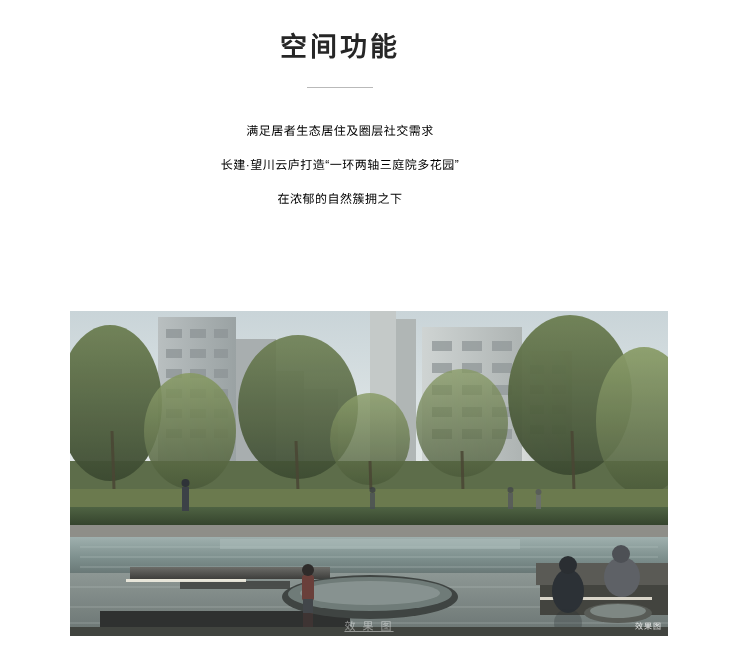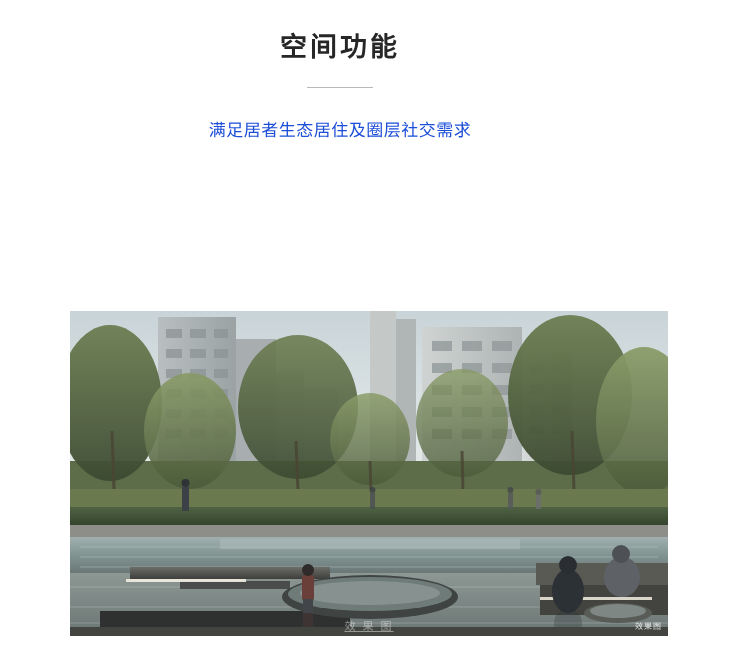--- a/index.html
+++ b/index.html
@@ -39,23 +39,23 @@
   .divider {
     width: 66px;
     height: 1px;
     background: #b9b9b9;
   }
   .body-text {
     margin-top: 26px;
     text-align: center;
   }
   .body-line {
-    font-size: 17px;
+    font-size: 12px;
     line-height: 34px;
-    color: #1d4ed8;
+    color: #000000;
     letter-spacing: 0.5px;
   }
   .image-wrap {
     position: absolute;
     left: 70px;
     top: 311px;
     width: 598px;
     height: 325px;
     overflow: hidden;
     background: #7c8a8c;
@@ -92,20 +92,22 @@
 <div class="page">
 
   <h1 class="title">空间功能</h1>
 
   <div class="divider-wrap">
     <div class="divider"></div>
   </div>
 
   <div class="body-text">
     <div class="body-line">满足居者生态居住及圈层社交需求</div>
+    <div class="body-line">长建·望川云庐打造“一环两轴三庭院多花园”</div>
+    <div class="body-line">在浓郁的自然簇拥之下</div>
   </div>
 
   <div class="image-wrap">
     <svg class="photo" viewBox="0 0 598 325" preserveAspectRatio="none">
       <defs>
         <linearGradient id="sky" x1="0" y1="0" x2="0" y2="1">
           <stop offset="0%" stop-color="#c9d4d8"></stop>
           <stop offset="60%" stop-color="#dfe6e7"></stop>
           <stop offset="100%" stop-color="#e7ebe9"></stop>
         </linearGradient>

